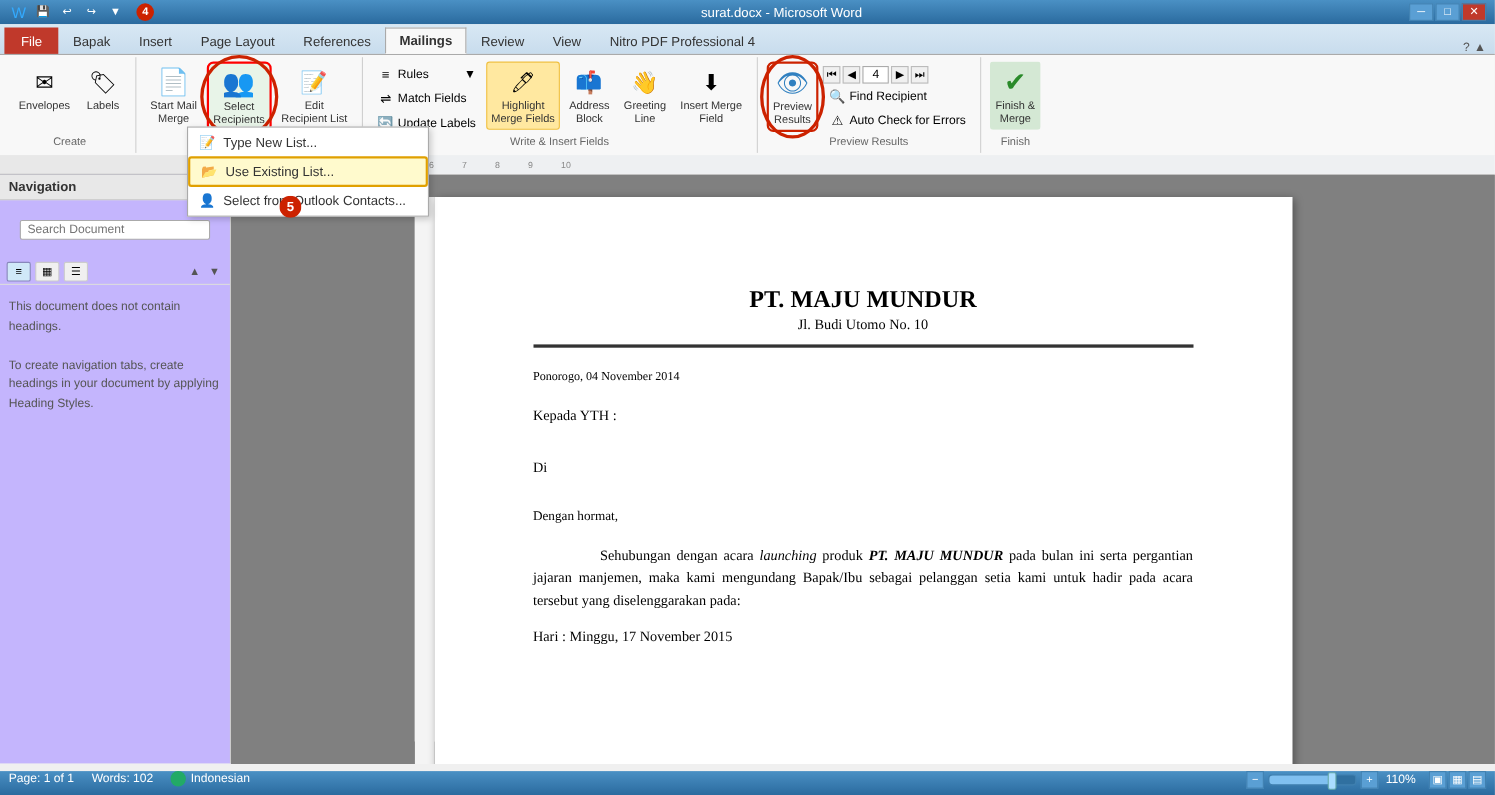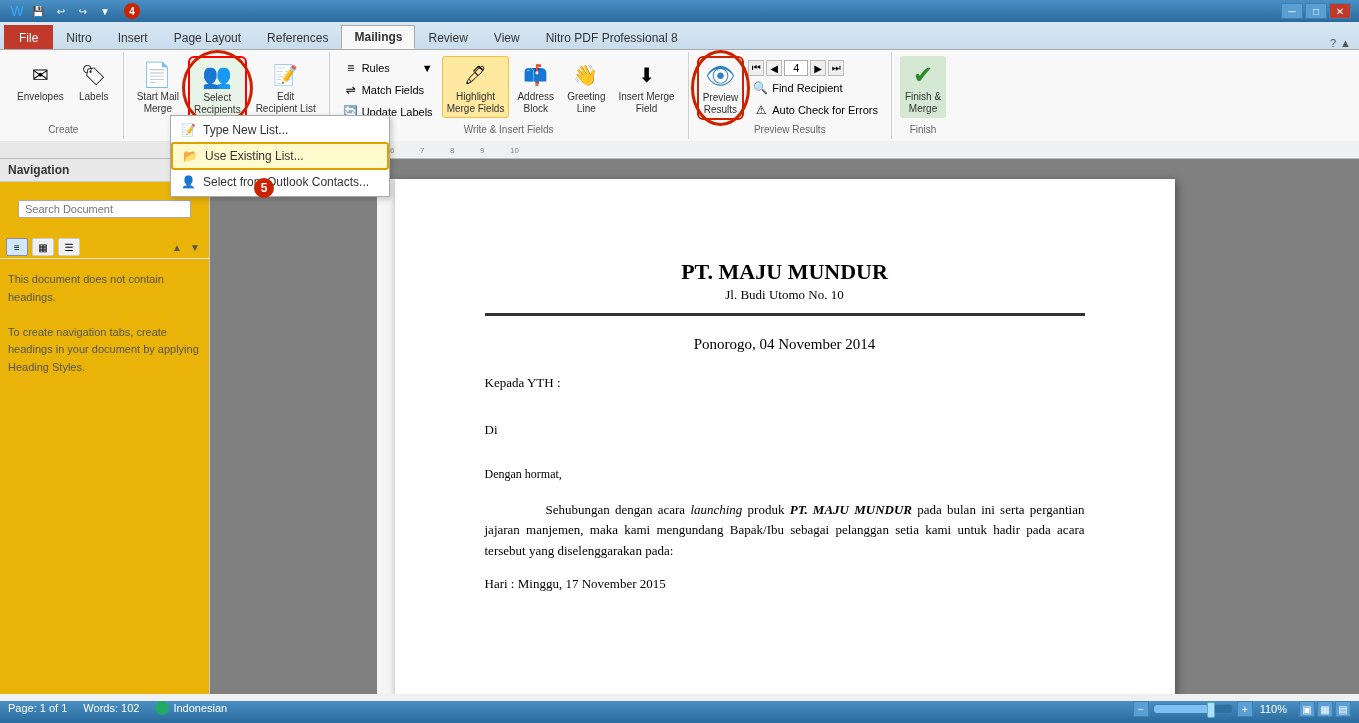--- a/index.html
+++ b/index.html
@@ -39,21 +39,21 @@
     .rb-btn .icon-box { width: 32px; height: 32px; display: flex; align-items: center; justify-content: center; font-size: 20px; }
     .rb-btn .btn-label { font-size: 10px; text-align: center; color: #333; line-height: 1.2; }
 
     .rb-btn-sm { display: flex; align-items: center; cursor: pointer; padding: 1px 4px; border-radius: 2px; border: 1px solid transparent; gap: 3px; font-size: 11px; white-space: nowrap; }
     .rb-btn-sm .icon-sm { width: 16px; height: 16px; display: flex; align-items: center; justify-content: center; font-size: 12px; }
 
     .highlight-btn { background: #ffe8a0; border: 1px solid #f0c040; }
 
     
     .app-body { display: flex; height: calc(723px - 22px - 22px - 28px - 98px - 22px); }
-    .nav-panel { width: 210px; background: #eab308; border-right: 1px solid #ccc; display: flex; flex-direction: column; }
+    .nav-panel { width: 210px; background: #c4b5fd; border-right: 1px solid #ccc; display: flex; flex-direction: column; }
     .nav-panel-header { background: #e8e8e8; border-bottom: 1px solid #ccc; padding: 4px 8px; display: flex; align-items: center; justify-content: space-between; }
     .nav-panel-title { font-size: 12px; font-weight: bold; color: #333; }
     .nav-search { margin: 18px; }
     .nav-search input { width: 100%; padding: 2px 6px; border: 1px solid #aaa; border-radius: 2px; font-size: 11px; }
     .nav-icons { display: flex; align-items: center; gap: 4px; padding: 2px 6px; border-bottom: 1px solid #ddd; }
     .nav-icon-btn { width: 22px; height: 18px; display: flex; align-items: center; justify-content: center; border: 1px solid #ccc; background: #f0f0f0; cursor: pointer; font-size: 10px; border-radius: 2px; }
     .nav-icon-btn.active { background: #d0e8f8; border-color: #88b; }
     .nav-arrow { width: 16px; height: 16px; display: flex; align-items: center; justify-content: center; cursor: pointer; font-size: 10px; color: #555; }
     .nav-content { padding: 12px 8px; font-size: 11px; color: #555; line-height: 1.6; }
 
@@ -62,21 +62,21 @@
     .ruler-corner { width: 210px; height: 18px; background: #e8e8e8; border-right: 1px solid #ccc; border-bottom: 1px solid #bbb; }
     .ruler-h { flex: 1; height: 18px; background: #f8f8f8; border-bottom: 1px solid #bbb; overflow: hidden; position: relative; }
 
     
     .doc-area { flex: 1; background: #808080; overflow-y: auto; display: flex; justify-content: center; padding: 20px; }
     .doc-page { background: white; width: 780px; min-height: 1000px; padding: 80px 90px; position: relative; box-shadow: 2px 2px 8px rgba(0,0,0,0.4); }
     .doc-company { text-align: center; }
     .doc-company-name { font-size: 22px; font-weight: bold; font-family: 'Times New Roman', serif; }
     .doc-company-addr { font-size: 13px; font-family: 'Times New Roman', serif; margin-top: 2px; }
     .doc-separator { border: none; border-top: 3px solid #333; margin: 10px 0 20px 0; }
-    .doc-date { text-align: center; font-family: 'Times New Roman', serif; font-size: 15px; margin-bottom: 20px; }
+    .doc-date { text-align: left; font-family: 'Times New Roman', serif; font-size: 11px; margin-bottom: 20px; }
     .doc-para { font-family: 'Times New Roman', serif; font-size: 13px; margin-bottom: 12px; text-align: justify; line-height: 1.6; }
     .doc-para.indent { text-indent: 40px; }
     .doc-greeting { font-family: 'Times New Roman', serif; font-size: 12px; margin-bottom: 4px; }
 
     
     .dropdown-menu { position: absolute; top: 115px; left: 170px; background: white; border: 1px solid #aaa; box-shadow: 2px 2px 6px rgba(0,0,0,0.2); z-index: 100; width: 220px; padding: 2px 0; }
     .dropdown-item { display: flex; align-items: center; gap: 6px; padding: 4px 10px; font-size: 12px; cursor: pointer; color: #333; }
     .dropdown-item.highlighted { background: #fff8a0; border: 2px solid #e0a000; }
     .dropdown-item .item-icon { width: 16px; height: 16px; display: flex; align-items: center; justify-content: center; font-size: 12px; }
 
@@ -98,37 +98,38 @@
   <div class="title-bar-left">
     <div class="qa-btn" style="font-size:14px; color:#3af;">W</div>
     <div class="qa-btn">💾</div>
     <div class="qa-btn">↩</div>
     <div class="qa-btn">↪</div>
     <div class="qa-btn">▼</div>
     <div style="color:#adf; font-size:11px; margin-left:6px;">
       <span style="background:#cc2200; color:white; border-radius:50%; width:16px; height:16px; display:inline-flex; align-items:center; justify-content:center; font-size:10px; font-weight:bold;">4</span>
     </div>
   </div>
+  <div class="title-bar-title">surat.docx - Microsoft Word</div>
   <div class="title-bar-controls">
     <div class="title-btn">─</div>
     <div class="title-btn">□</div>
     <div class="title-btn close">✕</div>
   </div>
 </div>
 
 <div class="ribbon-tabs">
   <div class="ribbon-tab" style="background:#c0392b; color:white; border-radius:0;">File</div>
-  <div class="ribbon-tab">Nitro</div>
+  <div class="ribbon-tab">Bapak</div>
   <div class="ribbon-tab">Insert</div>
   <div class="ribbon-tab">Page Layout</div>
   <div class="ribbon-tab">References</div>
   <div class="ribbon-tab active">Mailings</div>
   <div class="ribbon-tab">Review</div>
   <div class="ribbon-tab">View</div>
-  <div class="ribbon-tab">Nitro PDF Professional 8</div>
+  <div class="ribbon-tab">Nitro PDF Professional 4</div>
   <div style="margin-left:auto; display:flex; align-items:center; gap:4px; padding-right:8px;">
     <div style="color:#555; font-size:11px; cursor:pointer;">?</div>
     <div style="color:#555; font-size:11px; cursor:pointer;">▲</div>
   </div>
 </div>
 
 <div class="ribbon-content">
 
   <div class="ribbon-group">
     <div class="ribbon-group-buttons">

